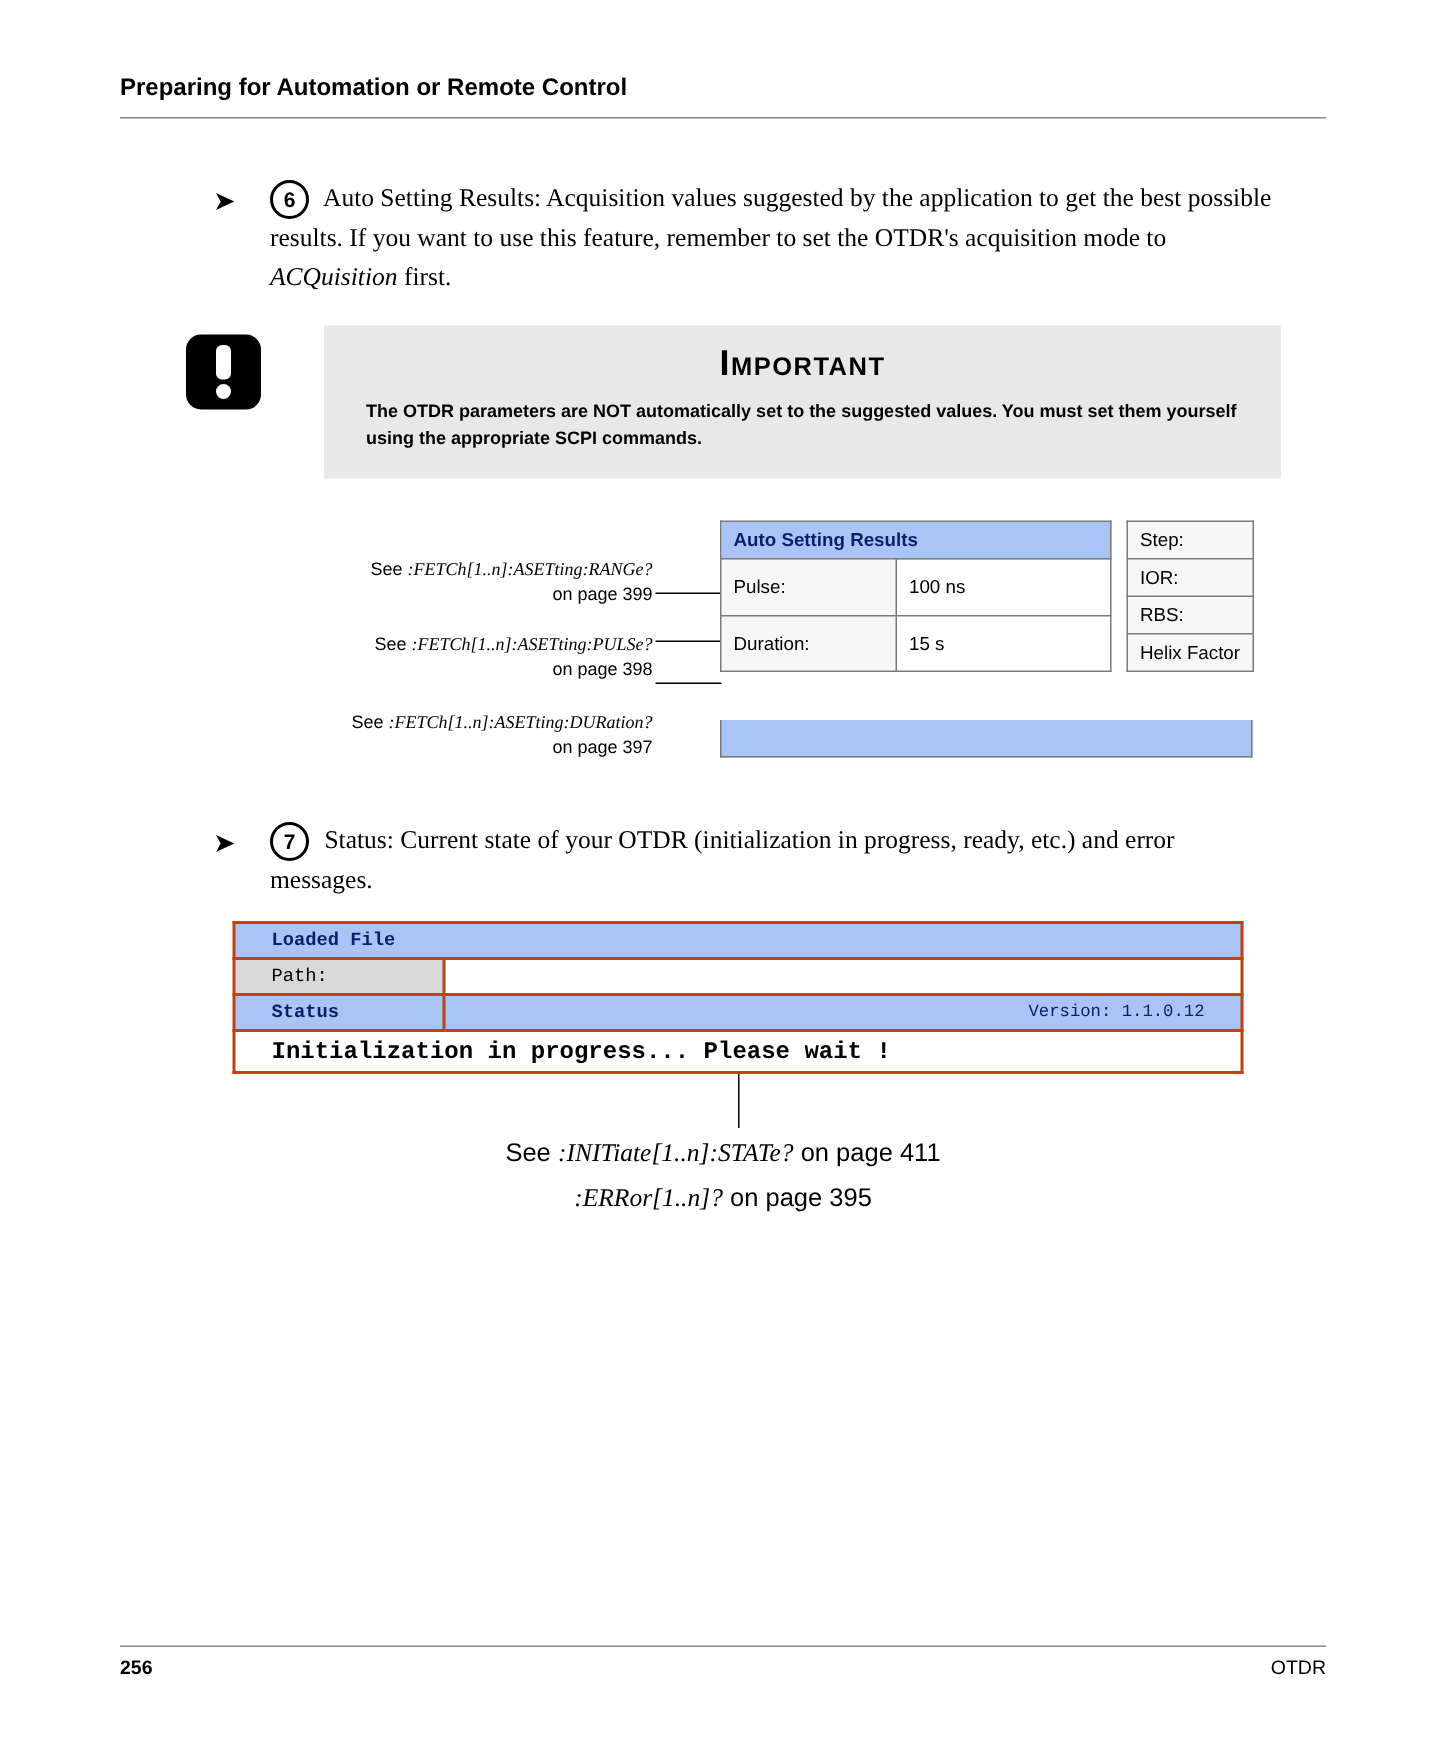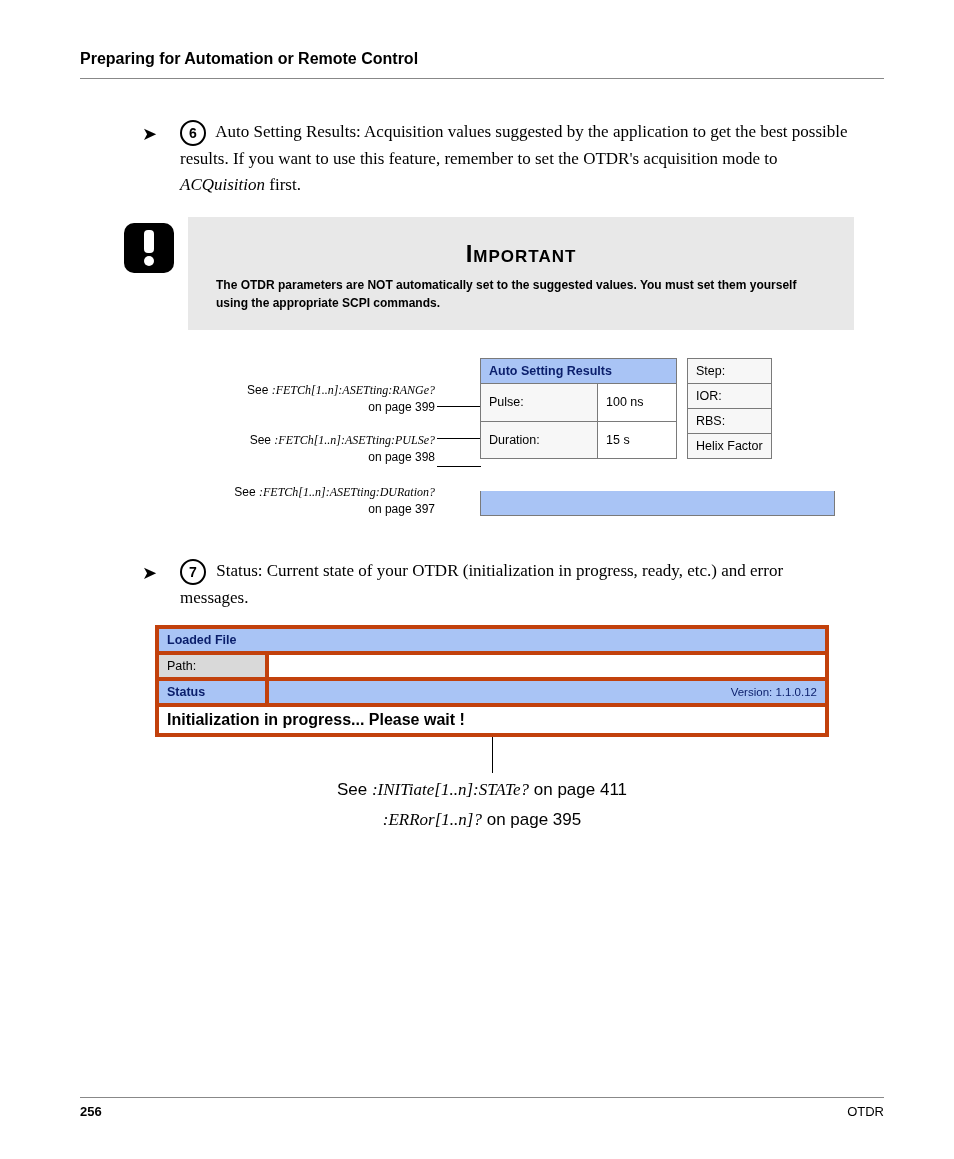--- a/index.html
+++ b/index.html
@@ -97,21 +97,22 @@
     bottom: 7px;
     transform: translateX(-50%);
     width: 10px;
     height: 10px;
     background: #fff;
     border-radius: 50%;
   }
   .imp-box {
     flex: 1;
     background: #e8e8e8;
-    padding: 23px 28px 18px 28px;
+    padding: 12px 28px 18px 28px;
+    margin-left: 28px;
   }
   .imp-title {
     text-align: center;
     font-family: Verdana, Arial, sans-serif;
     font-weight: bold;
     font-size: 24px;
     letter-spacing: 1px;
     margin-bottom: 8px;
     font-variant: small-caps;
   }
@@ -163,21 +164,21 @@
     border: 1px solid #7a7a7a;
     padding: 5px 8px;
     text-align: left;
     font-weight: normal;
   }
   table.ui thead th {
     background: #a9c4f5;
     color: #0a1e6b;
     font-weight: bold;
   }
-  .asr-left { width: 197px; }
+  .asr-left { width: 261px; }
   .asr-left td:first-child { width: 100px; background: #f7f7f7; }
   .asr-right { width: 84px; }
   .asr-right td { background: #f7f7f7; white-space: nowrap; }
   .footer-blue {
     position: absolute;
     left: 400px;
     top: 133px;
     width: 353px;
     height: 24px;
     background: #a9c4f5;
@@ -190,23 +191,24 @@
     position: relative;
   }
   table.full {
     width: 100%;
     border-collapse: collapse;
     font-family: Verdana, Arial, sans-serif;
     font-size: 12.5px;
     background: #fff;
   }
   table.full td, table.full th {
-    border: 4px solid #c2410c;
-    padding: 4px 8px;
+    border: 2px solid #c2410c;
+    padding: 4px 24px;
     text-align: left;
+    font-family: Liberation Mono, monospace;
   }
   .hdr-blue {
     background: #a9c4f5;
     color: #0a1e6b;
     font-weight: bold;
   }
   .grey-cell { background: #d9d9d9; width: 90px; }
   .status-row td { white-space: nowrap; }
   .status-msg {
     font-family: Arial, sans-serif;

